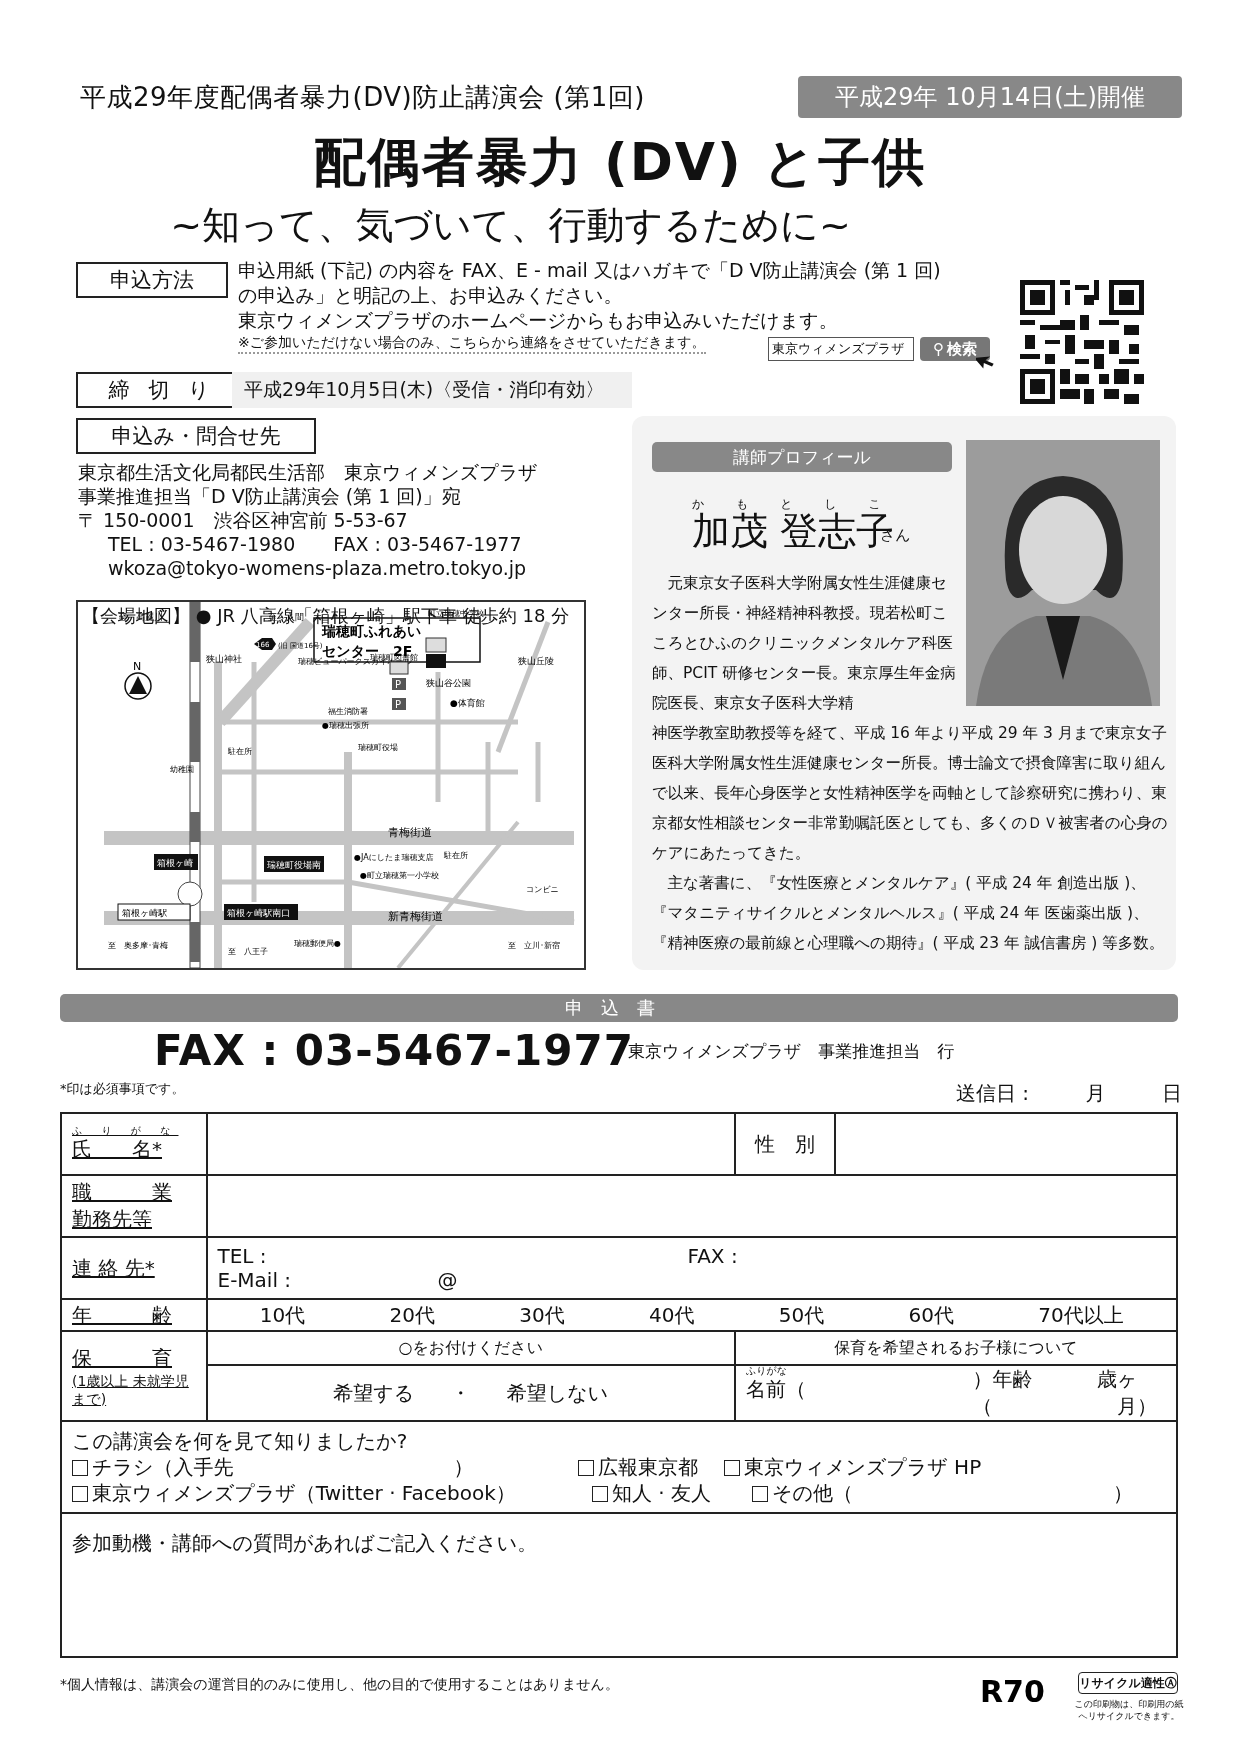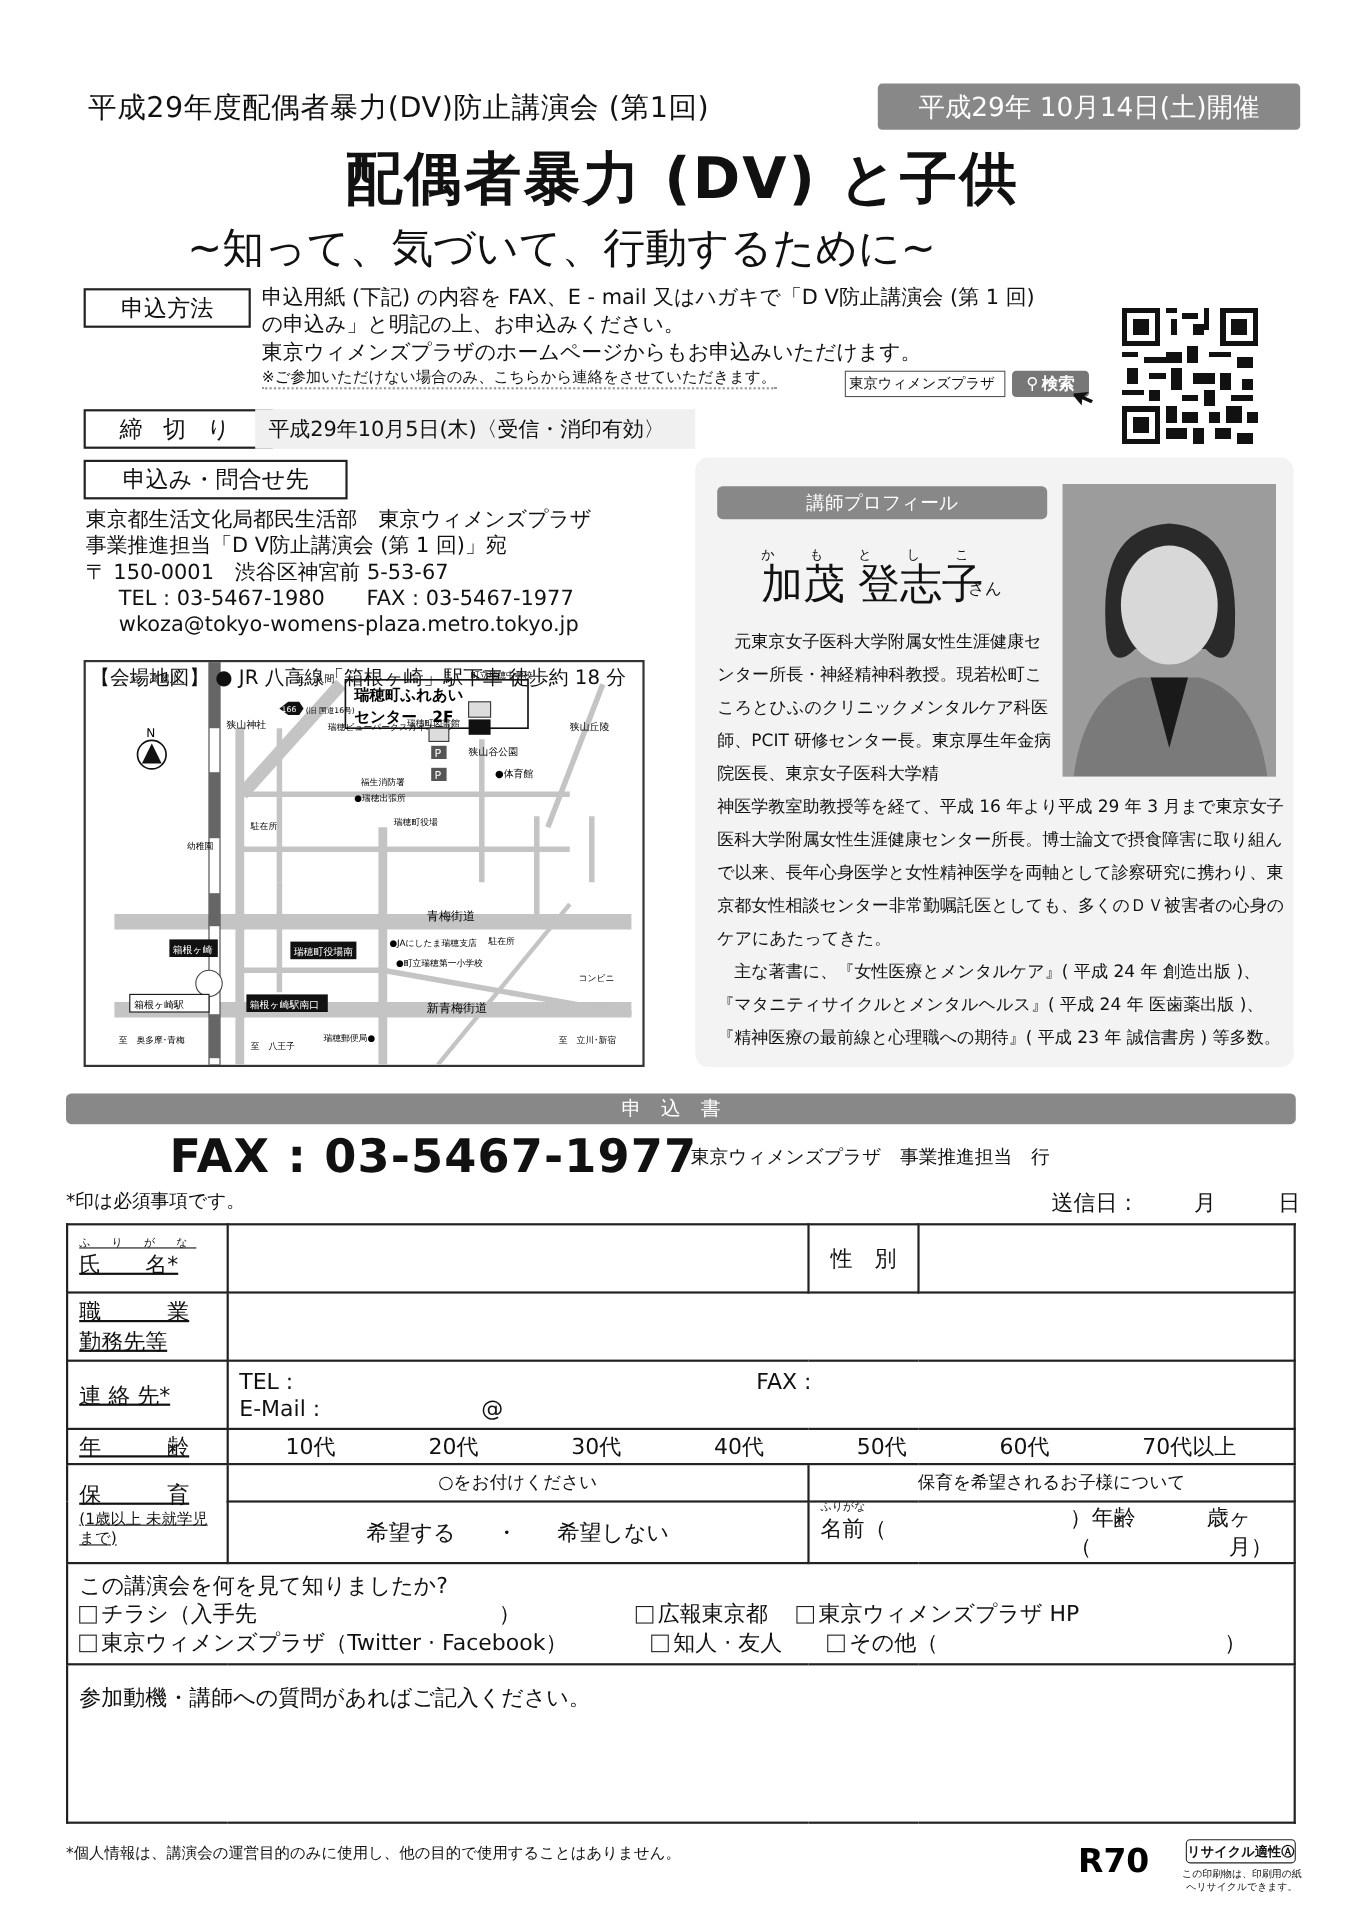--- a/index.html
+++ b/index.html
@@ -41,21 +41,21 @@
   .speaker-name { left: 692px; top: 506px; font-size: 38px; }
   .speaker-san { left: 880px; top: 526px; font-size: 15px; }
   .bio { left: 652px; font-size: 15.5px; line-height: 30px; }
   .bio-narrow { top: 568px; width: 308px; }
   .bio-wide { top: 718px; width: 516px; }
 
   
   .form-banner { left: 60px; top: 994px; width: 1118px; height: 28px; background: #888; color: #fff; border-radius: 5px; font-size: 18px; letter-spacing: 18px; display:flex; align-items:center; justify-content:center; }
   .fax-big { left: 154px; top: 1026px; font-size: 42px; font-weight: bold; letter-spacing: 1px; }
   .fax-to { left: 628px; top: 1040px; font-size: 17px; }
-  .required-note { left: 60px; top: 1080px; font-size: 17px; }
+  .required-note { left: 60px; top: 1080px; font-size: 13px; }
   .send-date { left: 956px; top: 1080px; font-size: 20px; display:flex; gap: 20px; width: 226px; justify-content: space-between; }
 
   table.form { position: absolute; left: 60px; top: 1112px; width: 1118px; border-collapse: collapse; font-size: 20px; }
   table.form td { border: 2px solid #222; padding: 0 10px; vertical-align: middle; }
   .lbl { width: 152px; text-decoration: underline; }
   .spread { display:flex; justify-content: space-between; }
   .age-row { display:flex; justify-content: space-around; }
   .ruby-small { font-size: 10px; letter-spacing: 8px; display:block; line-height: 10px; }
   .sub-head { font-size: 16px; text-align: center; }
   .check { display:inline-block; width: 16px; height: 16px; border: 1.5px solid #222; vertical-align: -2px; margin-right: 4px; }

